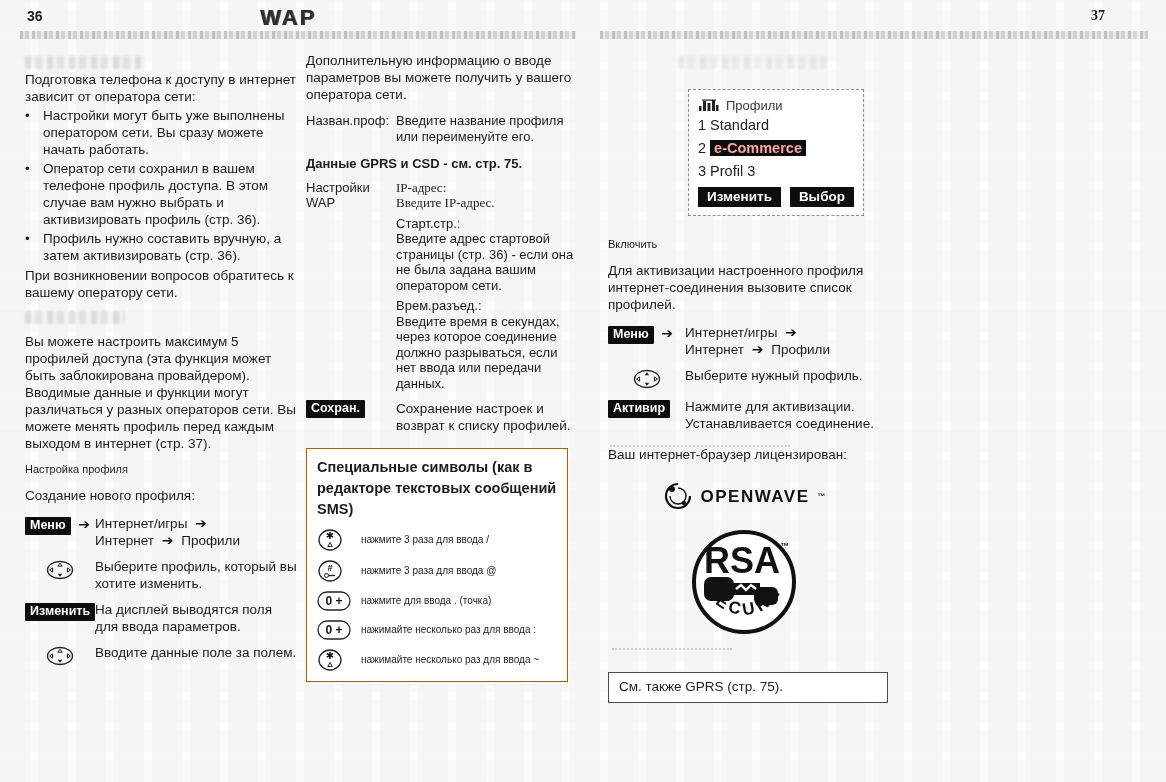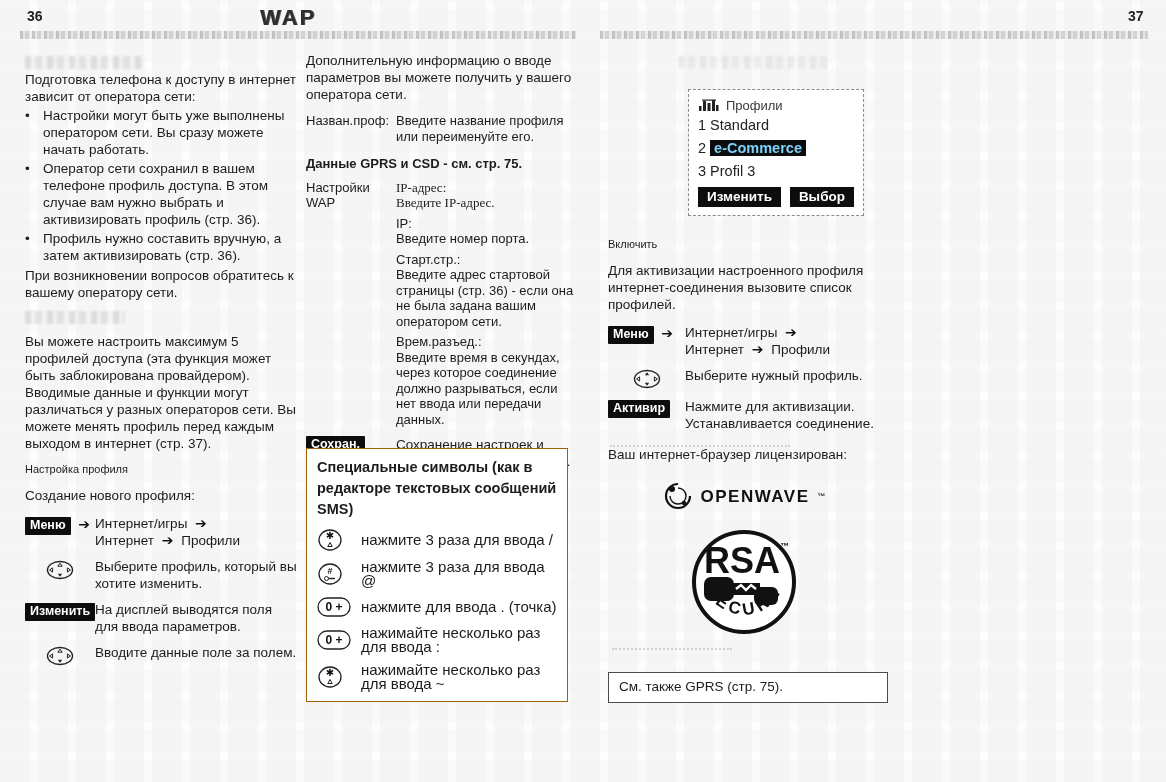--- a/index.html
+++ b/index.html
@@ -47,46 +47,46 @@
   .field-label{font-weight:normal;}
   .gprs-note{font-weight:bold;margin-top:12px;}
   .wap-field{margin-top:5px;}
   .wap-field:first-child{margin-top:0;font-family:Liberation Serif, serif;}
   .box-special{
     position:absolute;left:306px;top:448px;width:262px;min-height:206px;
     border:1px solid #a16207;background:#fff;padding:8px 10px 10px;box-sizing:border-box;
   }
   .box-special-title{font-weight:bold;font-size:14.5px;line-height:21px;margin:0;}
   .sym-row{display:grid;grid-template-columns:44px 1fr;align-items:center;margin-top:9px;}
-  .sym-text{font-size:15px;line-height:14px;}
+  .sym-text{font-size:10px;line-height:14px;}
   .phone-screen{
     margin:20px 0 0 80px;width:176px;box-sizing:border-box;border:1px dashed #8c8c8c;
     background:#fff;padding:7px 9px 8px;
   }
   .ps-title{display:flex;align-items:center;gap:6px;color:#3a3a3a;font-size:13px;}
   .ps-item{font-size:14.5px;line-height:23px;color:#222;}
-  .ps-sel{background:#0d0d0d;color:#7dd3fc;padding:0 4px;font-weight:bold;}
+  .ps-sel{background:#0d0d0d;color:#fca5a5;padding:0 4px;font-weight:bold;}
   .softkeys{display:flex;justify-content:space-between;margin-top:4px;}
   .softkey{background:#0d0d0d;color:#fff;font-weight:bold;font-size:13.5px;padding:1px 9px 2px;}
   .browser-note{margin-top:14px;}
   .logo-row{display:flex;align-items:center;justify-content:center;gap:8px;margin-top:18px;}
   .ow-word{font-weight:bold;font-size:17px;letter-spacing:1.5px;color:#111;}
   .tm{font-size:8px;vertical-align:super;font-weight:bold;}
   .rsa-wrap{display:flex;justify-content:center;margin-top:16px;}
   .see-also-box{
     position:absolute;left:608px;top:672px;width:258px;border:1px solid #4a4a4a;
     background:#fff;padding:6px 10px 8px;font-size:13.5px;
   }
   .dotline{position:absolute;height:0;border-top:2px dotted #c9c9c9;opacity:.8;}
 </style>
 </head>
 <body>
 
 <div class="page-num" style="left:27px;">36</div>
-<div class="page-num" style="left:1128px;">37</div>
+<div class="page-num" style="left:1091px;font-family:Liberation Serif, serif;">37</div>
 <div class="hdr-title">WAP</div>
 <div class="hdr-rule" style="left:20px;width:556px;"></div>
 <div class="hdr-rule" style="left:600px;width:548px;"></div>
 
 <div id="col-left" class="col">
   <div class="degraded-heading" style="width:120px;"></div>
 
   <p class="para" style="margin-top:2px;">Подготовка телефона к доступу в интернет зависит от оператора сети:</p>
 
   <div class="bullet-row">
@@ -175,24 +175,20 @@
 
   <div class="field-row" style="margin-top:8px;">
     <div class="field-label">
       <div>Настройки</div>
       <div>WAP</div>
     </div>
     <div>
       <div class="wap-field">
         <div>IP-адрес:</div>
         <div>Введите IP-адрес.</div>
-      </div>
-      <div class="wap-field">
-        <div>IP:</div>
-        <div>Введите номер порта.</div>
       </div>
       <div class="wap-field">
         <div>Старт.стр.:</div>
         <div>Введите адрес стартовой страницы (стр. 36) - если она не была задана вашим оператором сети.</div>
       </div>
       <div class="wap-field">
         <div>Врем.разъед.:</div>
         <div>Введите время в секундах, через которое соединение должно разрываться, если нет ввода или передачи данных.</div>
       </div>
     </div>

